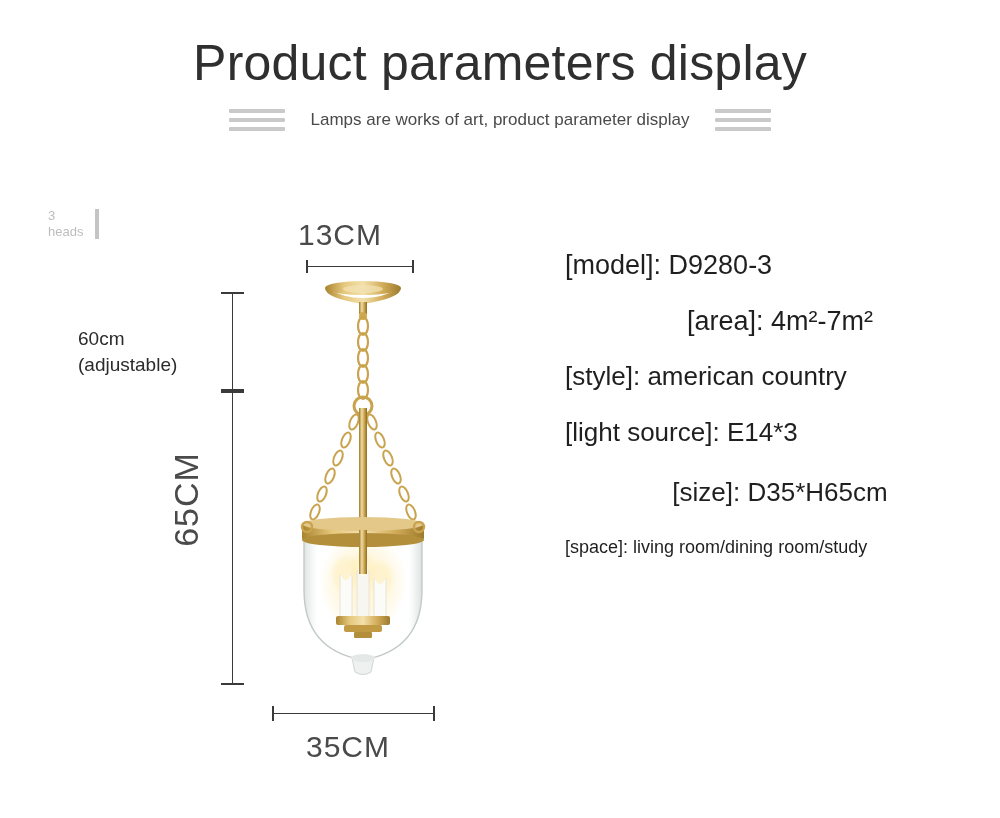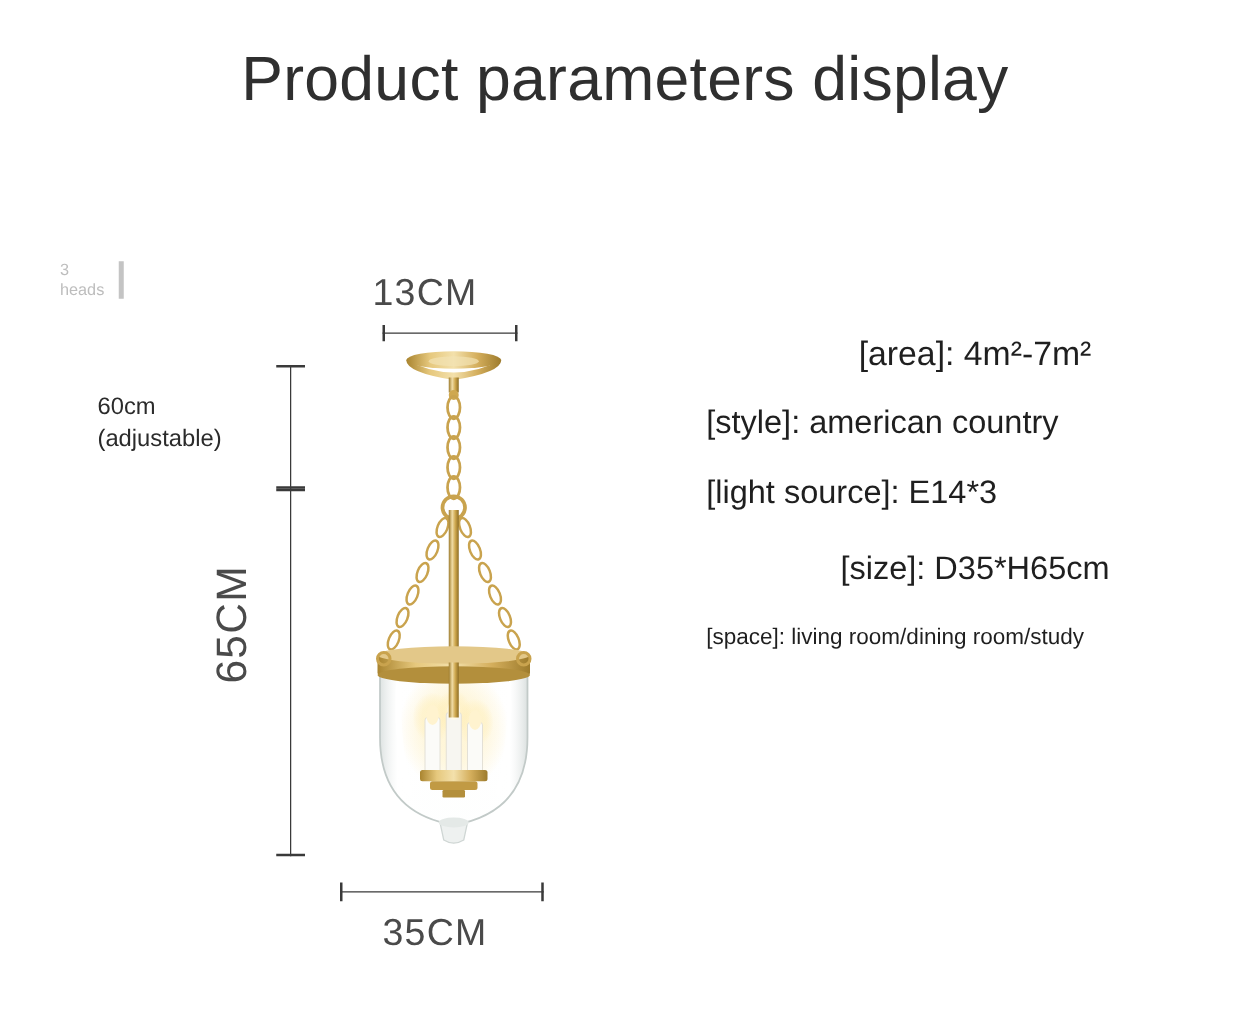--- a/index.html
+++ b/index.html
@@ -49,21 +49,21 @@
   
   .dim60-line{
     position:absolute;left:232px;top:112px;width:1px;height:99px;background:#3a3a3a;
   }
   .dim60-line:before,.dim60-line:after{
     content:"";position:absolute;left:-11px;width:23px;height:2px;background:#3a3a3a;
   }
   .dim60-line:before{top:0;}
   .dim60-line:after{bottom:0;}
   .dim60-label{
-    position:absolute;left:78px;top:133px;
+    position:absolute;left:78px;top:146px;
     font-size:19px;color:#2b2b2b;line-height:1.35;text-align:left;white-space:nowrap;
   }
 
   
   .dim65-line{
     position:absolute;left:232px;top:211px;width:1px;height:294px;background:#3a3a3a;
   }
   .dim65-line:before,.dim65-line:after{
     content:"";position:absolute;left:-11px;width:23px;height:2px;background:#3a3a3a;
   }
@@ -119,20 +119,33 @@
   .gap-c{margin-top:20px;}
   .gap-d{margin-top:18px;}
 </style>
 </head>
 <body>
 
 <div class="page">
 
   <div class="header">
     <div class="title">Product parameters display</div>
+    <div class="subrow">
+      <span class="bars">
+        <i></i>
+          <i></i>
+          <i></i>
+      </span>
+      <span class="subtitle">Lamps are works of art, product parameter display</span>
+      <span class="bars">
+        <i></i>
+          <i></i>
+          <i></i>
+      </span>
+    </div>
   </div>
 
   <div class="diagram">
 
     <div class="heads-tag">
       <span class="heads-text">
         <span>3</span><br>
         <span>heads</span>
       </span>
       <span class="heads-bar"></span>
@@ -268,20 +281,21 @@
 
         <g>
           <path d="M94 380 L116 380 L113 394 Q105 399 97 394 Z" fill="#eef1f0" stroke="#cfd6d4" stroke-width="1"></path>
           <ellipse cx="105" cy="380" rx="12" ry="4" fill="#e4e9e7"></ellipse>
         </g>
       </svg>
     </div>
   </div>
 
   <div class="params">
+    <div class="p-row p-xl"><span>[model]:</span> <span>D9280-3</span></div>
     <div class="p-row p-xl gap-a"><span>[area]:</span> <span>4m²-7m²</span></div>
     <div class="p-row p-lg gap-b"><span>[style]:</span> <span>american country</span></div>
     <div class="p-row p-lg gap-b"><span>[light source]:</span> <span>E14*3</span></div>
     <div class="p-row p-lg gap-a"><span>[size]:</span> <span>D35*H65cm</span></div>
     <div class="p-row p-md gap-c"><span>[space]:</span> <span>living room/dining room/study</span></div>
   </div>
 
 </div>
 
 </body></html>

